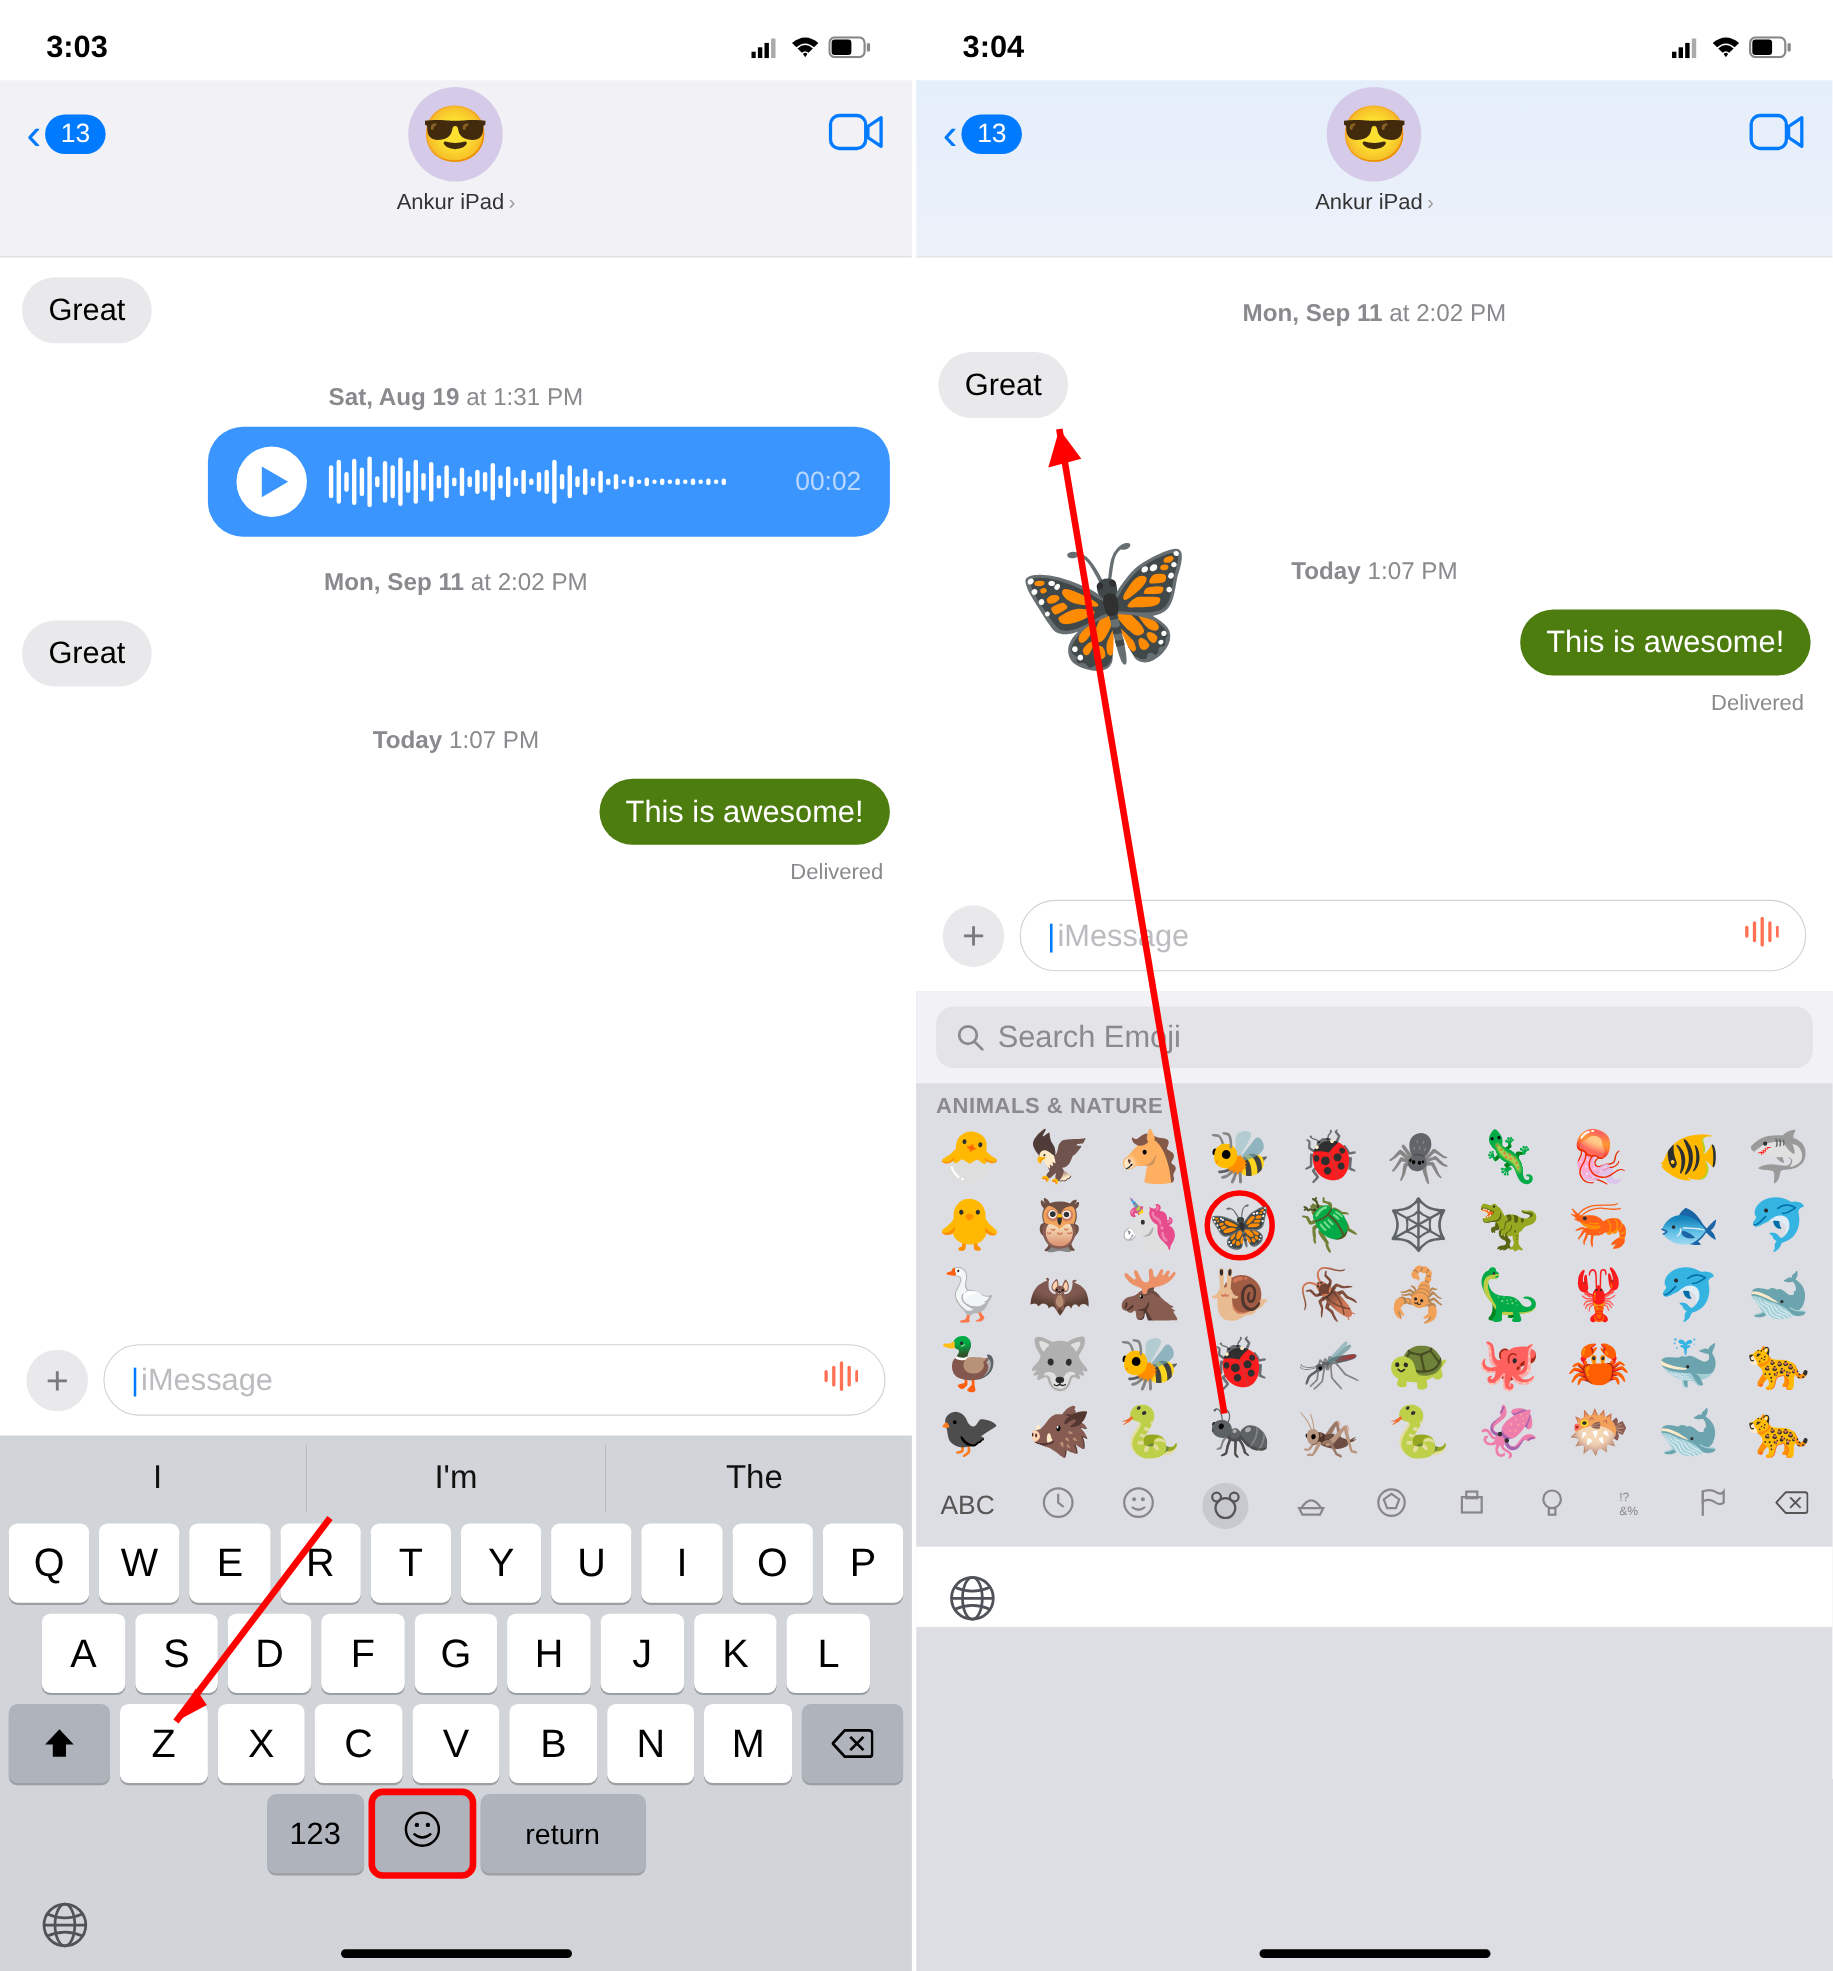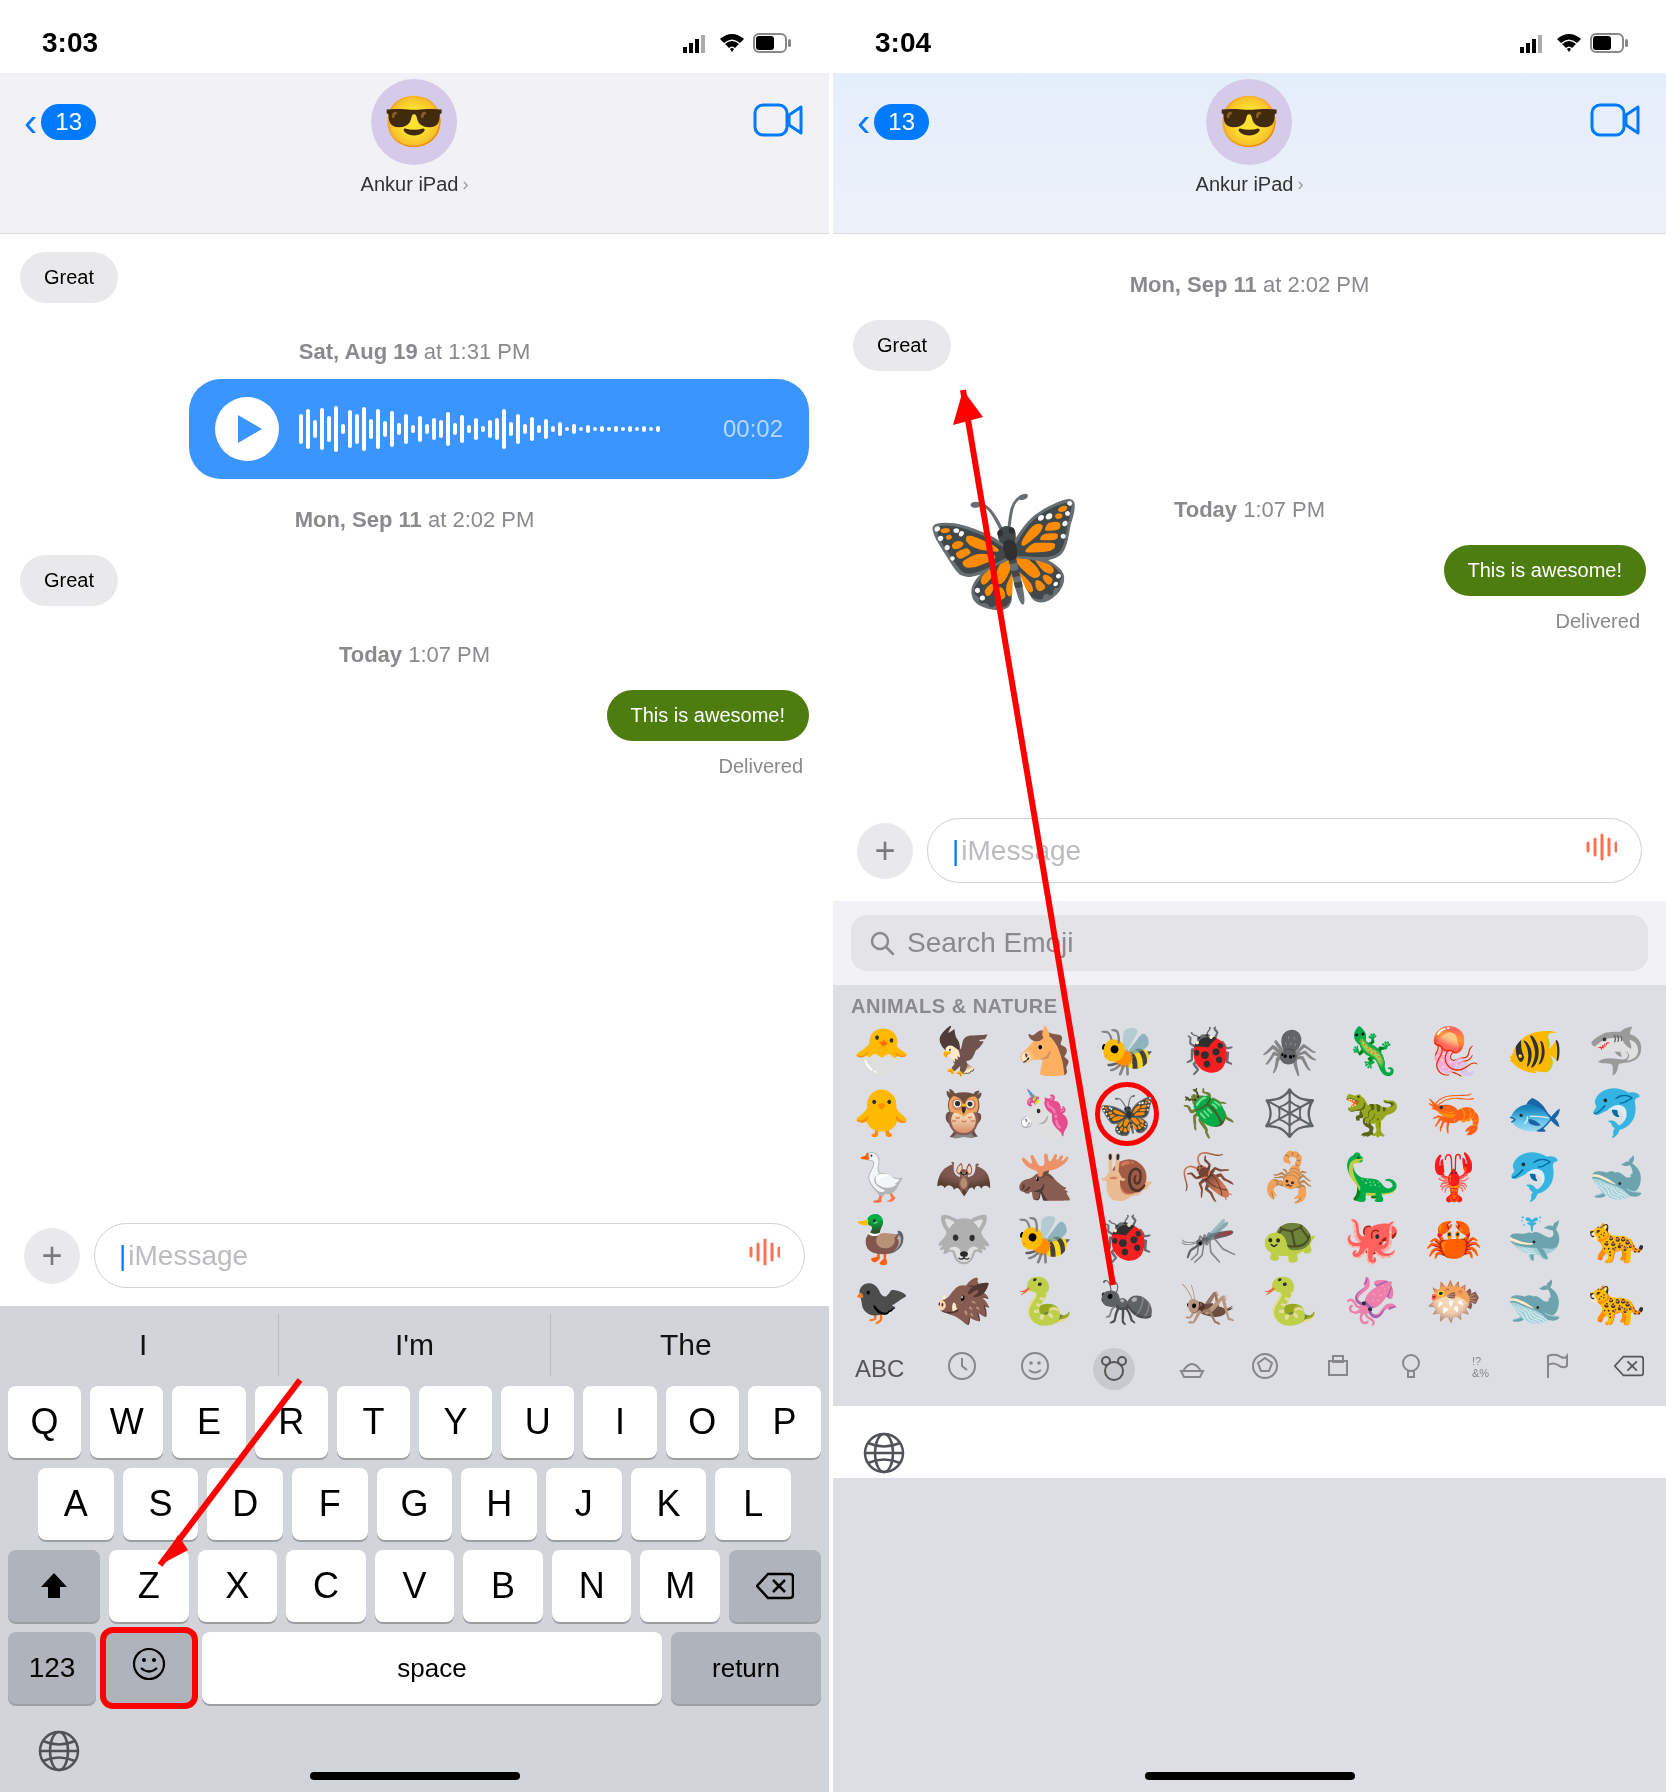--- a/index.html
+++ b/index.html
@@ -60,21 +60,21 @@
   .contact-name { font-size: 20px; color: #333; margin-top: 8px; display: inline-flex; align-items: center; gap: 4px;}
   .contact-name .chev { color: #999; font-size: 18px; }
   .video-icon svg { width: 52px; height: 38px; }
   .header-spacer { height: 60px; }
 
   
   .messages { flex: 1; overflow: hidden; padding: 10px 20px 0; position: relative; }
   .bubble {
     border-radius: 30px;
     padding: 14px 24px;
-    font-size: 20px;
+    font-size: 28px;
     margin: 8px 0;
     display: inline-block;
     max-width: 70%;
     position: relative;
   }
   .bubble.gray { background: #E9E9EB; color: #000; }
   .bubble.blue { background: #4d7c0f; color: #fff; }
   .bubble-row { display: flex; }
   .bubble-row.right { justify-content: flex-end; }
   .timestamp { text-align: center; color: #8A8A8E; font-size: 22px; margin: 28px 0 14px; }
@@ -394,21 +394,20 @@
     <div class="key-row r4">
       <div class="key func k123">123</div>
       <div class="key func emoji emoji-highlight">
           <span class="kbd-face"><svg viewBox="0 0 34 34">
               <circle cx="17" cy="17" r="15" fill="none" stroke="#000" stroke-width="2.2"></circle>
               <circle cx="12" cy="13" r="2" fill="#000"></circle>
               <circle cx="22" cy="13" r="2" fill="#000"></circle>
               <path d="M9 21 Q17 28 25 21" fill="none" stroke="#000" stroke-width="2.2"></path>
             </svg></span>
         </div>
-      <div class="key space">space</div>
       <div class="key return">return</div>
     </div>
     <div class="globe-row">
       <span><svg viewBox="0 0 42 42">
             <circle cx="21" cy="21" r="19" fill="none" stroke="#50525A" stroke-width="2.5"></circle>
             <ellipse cx="21" cy="21" rx="9" ry="19" fill="none" stroke="#50525A" stroke-width="2.5"></ellipse>
             <line x1="2" y1="21" x2="40" y2="21" stroke="#50525A" stroke-width="2.5"></line>
             <path d="M5 11 Q21 18 37 11 M5 31 Q21 24 37 31" fill="none" stroke="#50525A" stroke-width="2.5"></path>
           </svg></span>
     </div>

